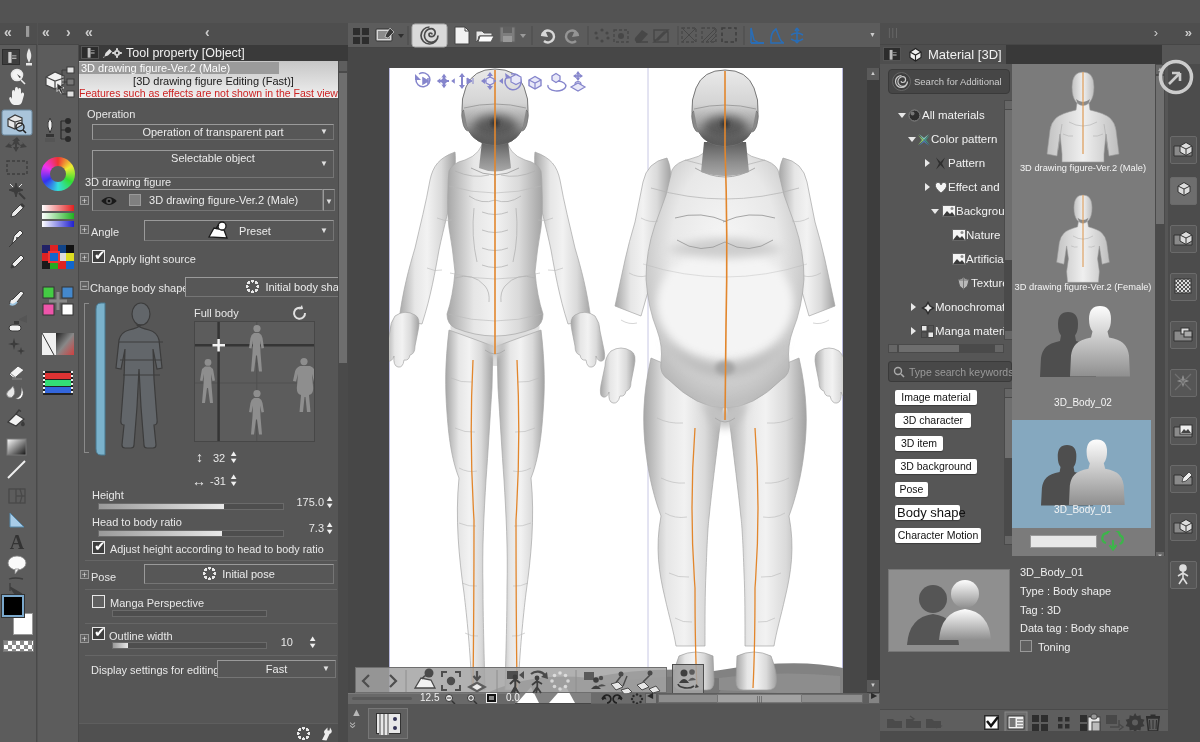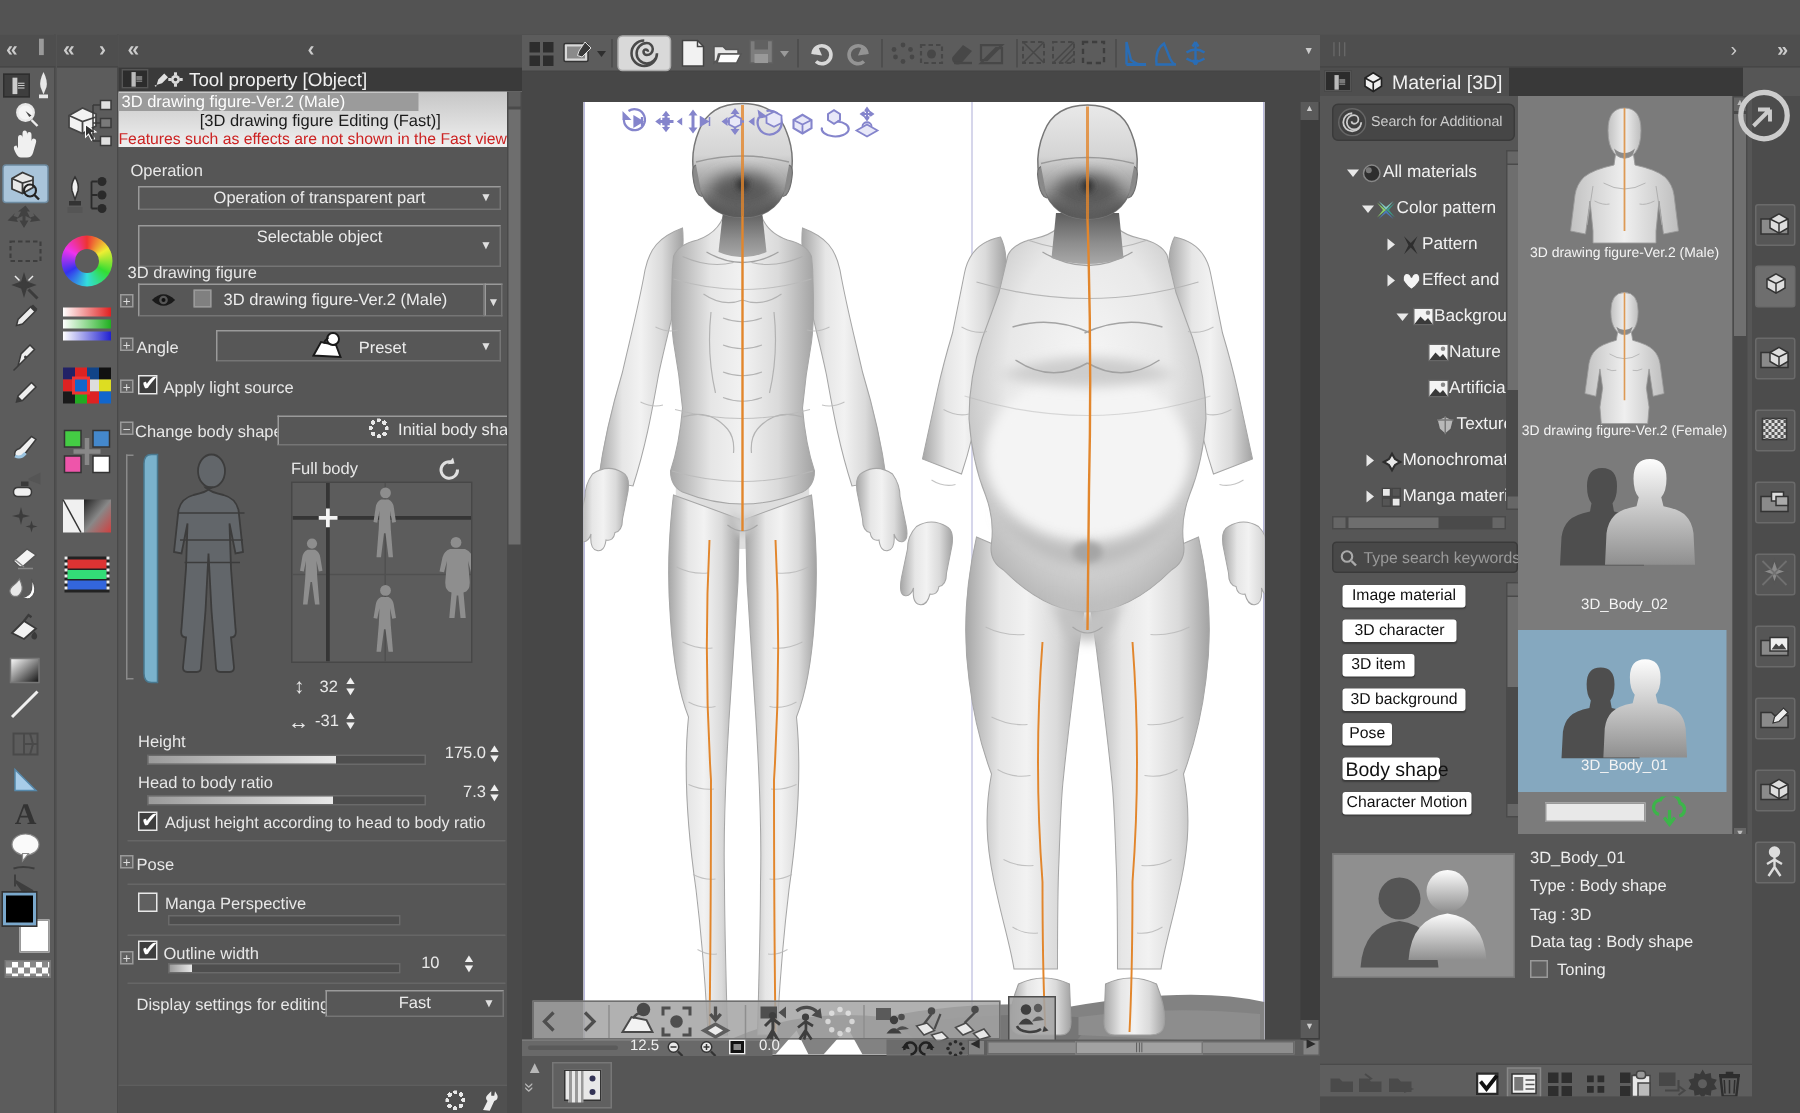--- a/index.html
+++ b/index.html
@@ -399,20 +399,21 @@
     <div class="abs" style="left:189px;top:499px;text-align:right;width:56px;">7.3</div>
     <div class="abs spn" style="left:247px;top:499px;">▲<br>▼</div>
     <div class="abs ckb" style="left:13px;top:518px;">
         <span>✔</span>
       </div>
     <div class="abs" style="left:31px;top:520px;font-size:10.8px;">Adjust height according to head to body ratio</div>
     <div class="abs" style="left:6px;top:537px;width:252px;border-top:1px solid #666;"></div>
 
     <div class="abs exp" style="left:1px;top:547px;">+</div>
     <div class="abs" style="left:12px;top:548px;">Pose</div>
+    <div class="abs tpbtn" style="left:65px;top:541px;width:190px;height:20px;line-height:19px;"><span class="spin8"></span>&nbsp; Initial pose</div>
     <div class="abs" style="left:6px;top:566px;width:252px;border-top:1px solid #666;"></div>
     <div class="abs ckb" style="left:13px;top:572px;background:#606060;"></div>
     <div class="abs" style="left:31px;top:574px;">Manga Perspective</div>
     <div class="abs sld" style="left:33px;top:587px;width:155px;"></div>
     <div class="abs" style="left:6px;top:600px;width:252px;border-top:1px solid #666;"></div>
 
     <div class="abs exp" style="left:1px;top:611px;">+</div>
     <div class="abs ckb" style="left:13px;top:604px;">
         <span>✔</span>
       </div>

